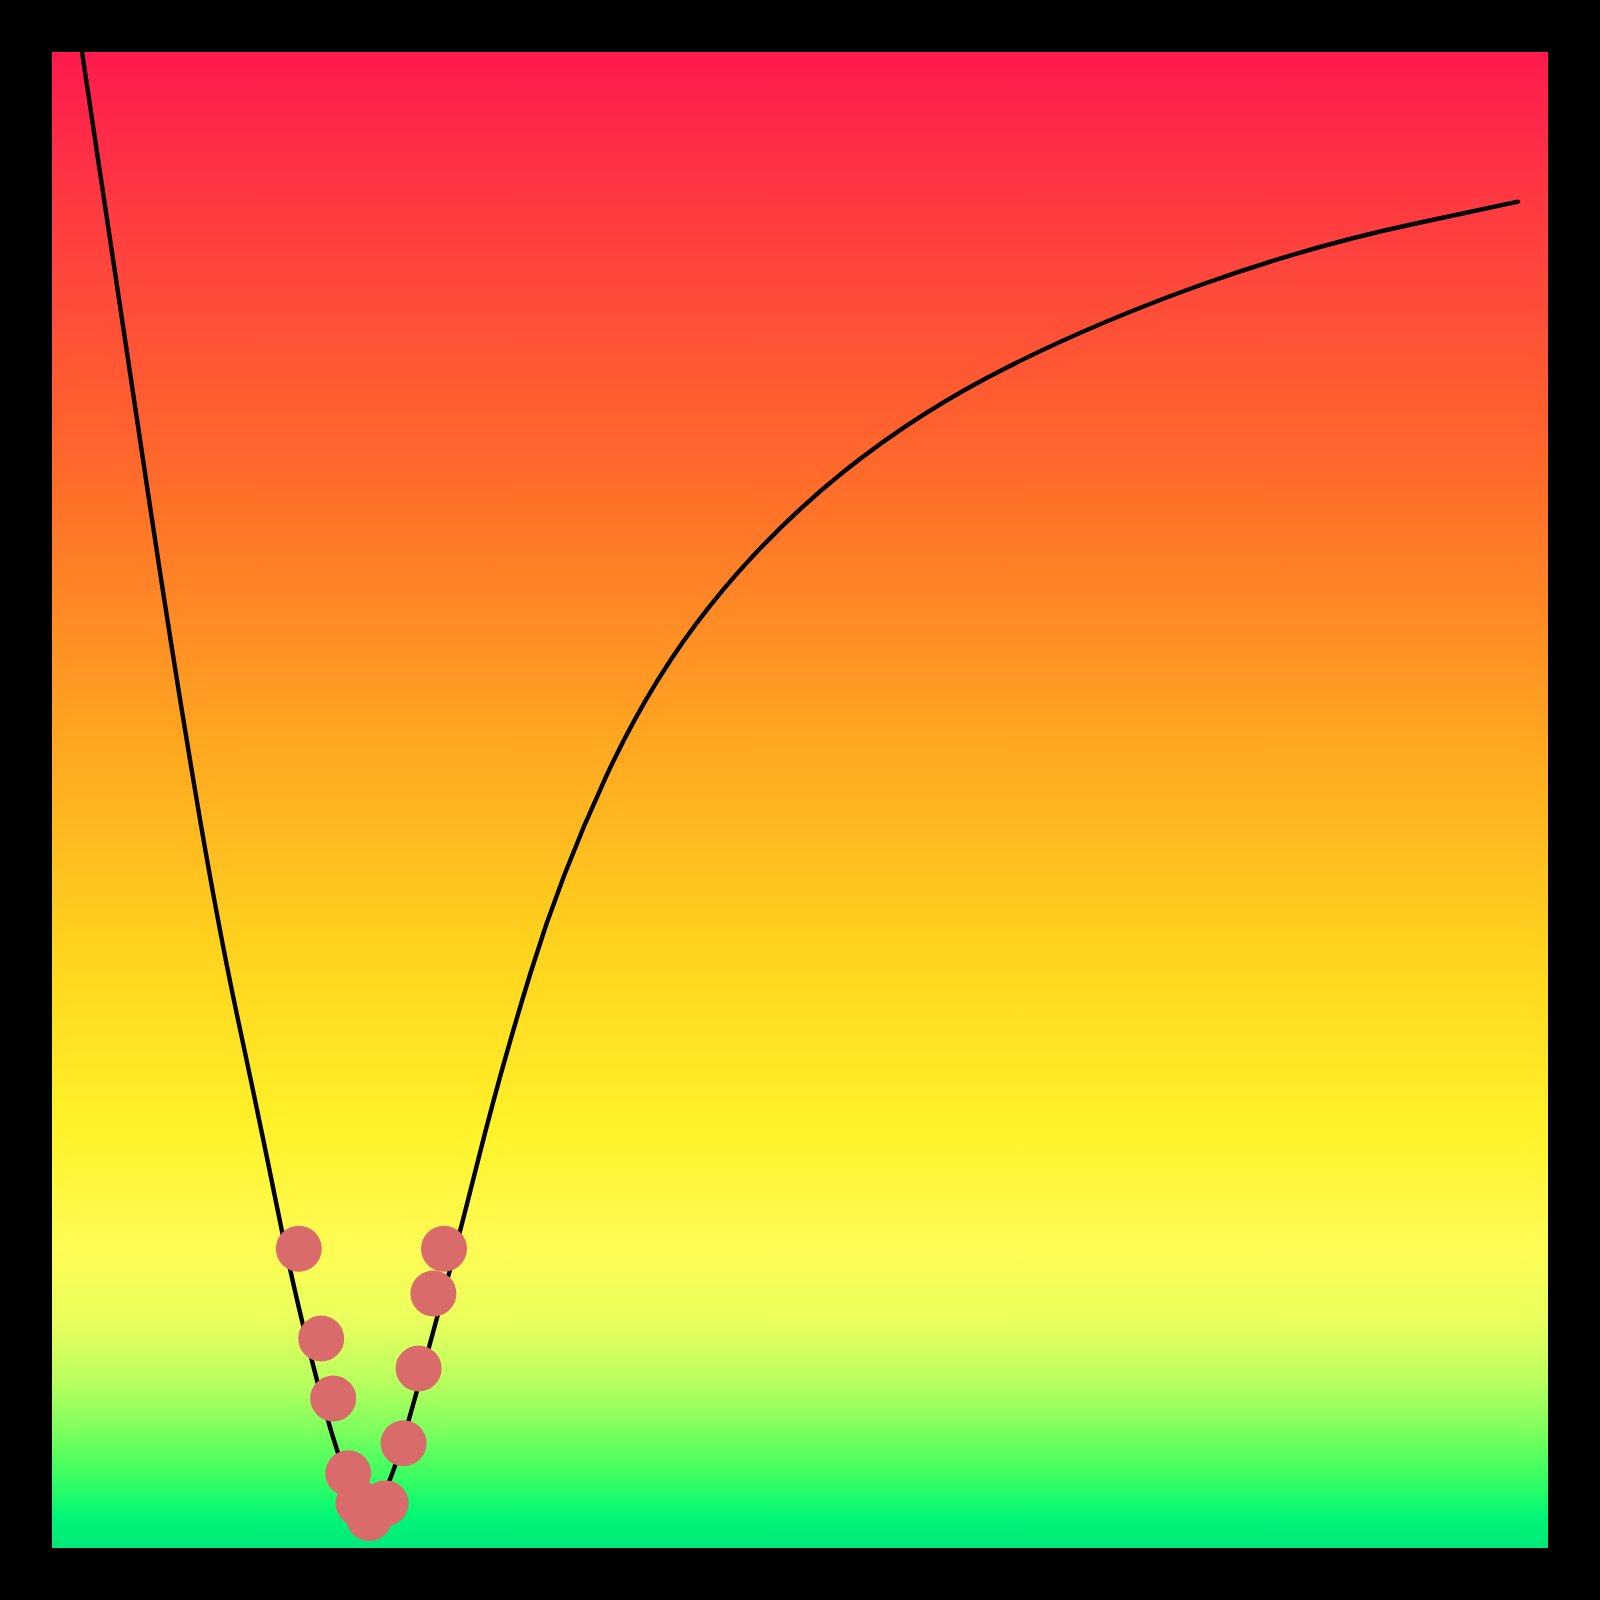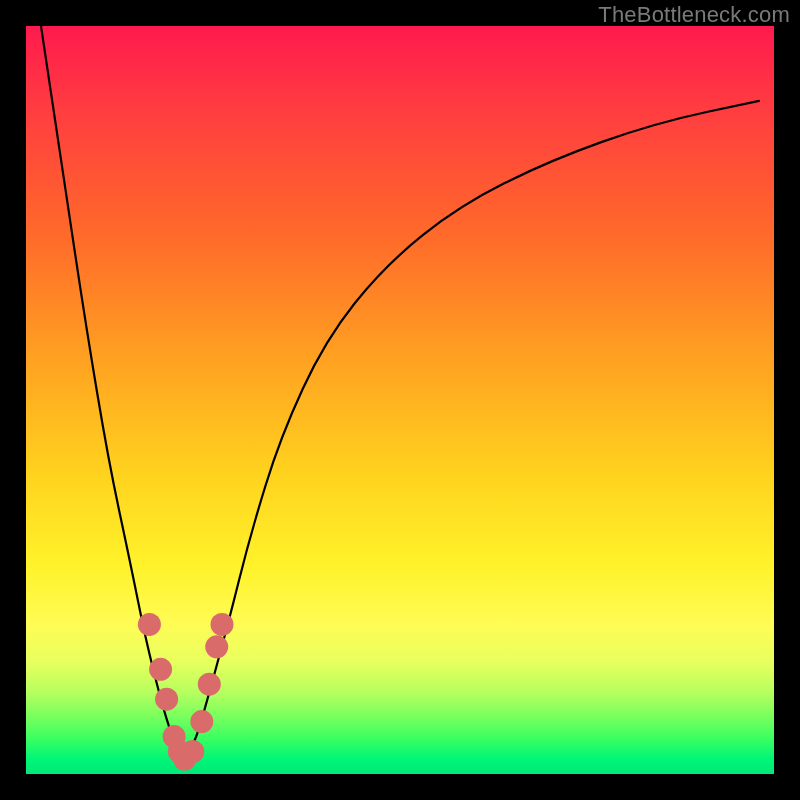--- a/index.html
+++ b/index.html
@@ -71,14 +71,13 @@
           <circle cx="153.3" cy="725.6" r="11.5" fill="#d96b6b"></circle>
           <circle cx="158.6" cy="733.0" r="11.5" fill="#d96b6b"></circle>
           <circle cx="166.8" cy="725.6" r="11.5" fill="#d96b6b"></circle>
           <circle cx="175.8" cy="695.6" r="11.5" fill="#d96b6b"></circle>
           <circle cx="183.3" cy="658.2" r="11.5" fill="#d96b6b"></circle>
           <circle cx="190.7" cy="620.8" r="11.5" fill="#d96b6b"></circle>
           <circle cx="196.0" cy="598.4" r="11.5" fill="#d96b6b"></circle>
         </g>
     </svg>
   </div>
-  <div class="watermark">TheBottleneck.com</div>
 </div>
 
 </body></html>

